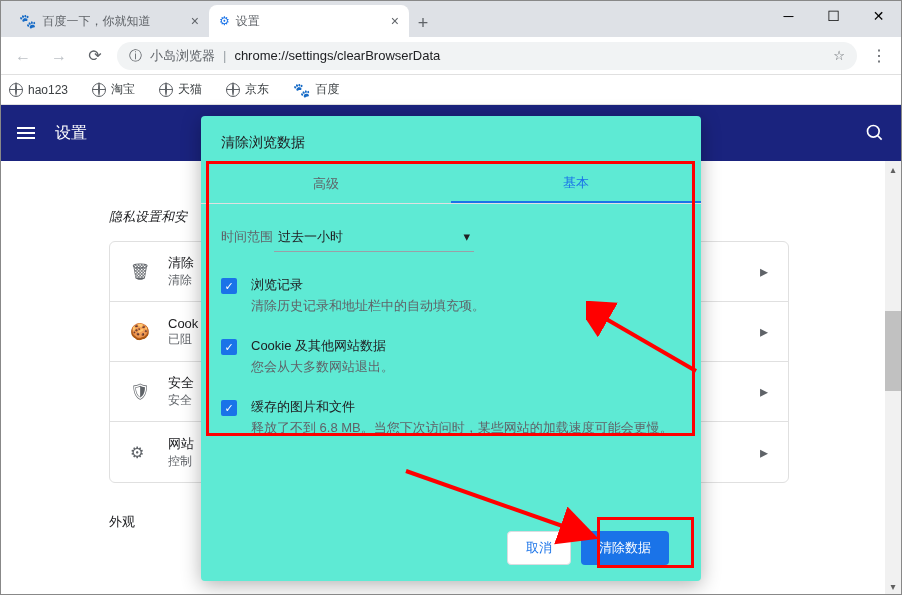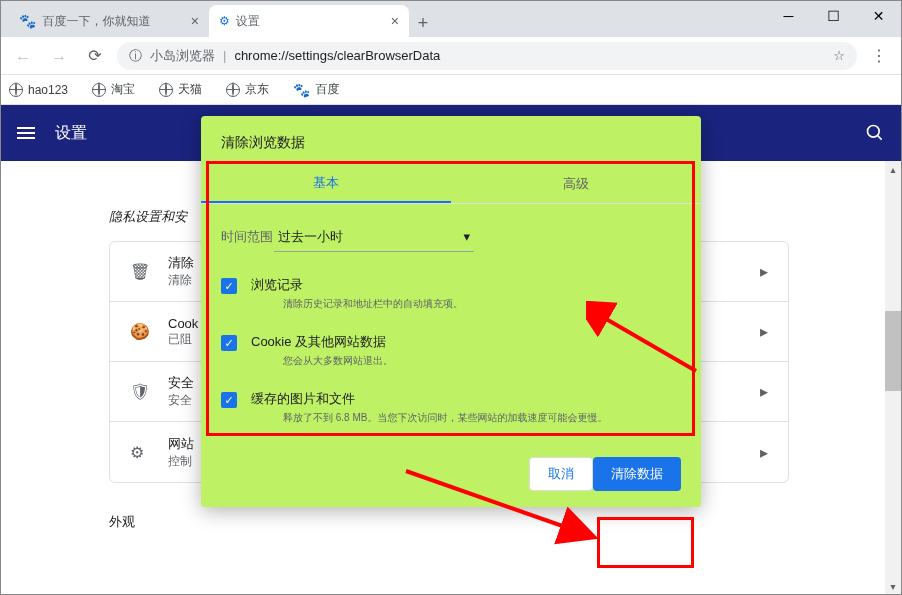--- a/index.html
+++ b/index.html
@@ -49,33 +49,33 @@
 .row-title { font-size: 13px; color: #202124; }
 .row-sub { font-size: 12px; color: #5f6368; }
 .row-arrow { color: #5f6368; }
 .appearance-label { position: absolute; left: 108px; top: 352px; font-size: 13px; color: #202124; }
 .vscroll { position: absolute; right: 0; top: 0; width: 16px; height: 100%; background: #f1f1f1; }
 .vscroll-thumb { position:absolute; top:150px; width:16px; height:80px; background:#c1c1c1;}
 .vscroll-up,.vscroll-down{position:absolute;width:16px;height:16px;display:flex;align-items:center;justify-content:center;font-size:10px;color:#606060;}
 .vscroll-up{top:0;} .vscroll-down{bottom:0;}
 
 
-.dialog { position: absolute; left: 200px; top: 115px; width: 500px; height: 391px; background: #bef264; box-shadow: 0 4px 20px rgba(0,0,0,0.3); border-radius: 4px; z-index: 10; }
+.dialog { position: absolute; left: 200px; top: 115px; width: 500px; height: 465px; background: #5eead4; box-shadow: 0 4px 20px rgba(0,0,0,0.3); border-radius: 4px; z-index: 10; }
 .dlg-title { padding: 18px 20px 12px; font-size: 14px; color: #202124; }
 .dlg-tabs { display: flex; height: 40px; border-bottom: 1px solid #e0e0e0; }
 .dlg-tab { flex: 1; display: flex; align-items: center; justify-content: center; font-size: 13px; color: #5f6368; cursor: pointer; }
 .dlg-tab.active { color: #1a73e8; border-bottom: 2px solid #1a73e8; }
 .dlg-body { padding: 18px 20px; }
 .time-row { display: flex; align-items: center; gap: 1px; margin-bottom: 24px; font-size: 13px; color: #5f6368; }
 .time-select { flex: 0 0 200px; height: 30px; border-bottom: 1px solid #9aa0a6; display: flex; align-items: center; justify-content: space-between; padding: 0 4px; color: #202124; cursor:pointer; }
 .chk-row { display: flex; gap: 14px; margin-bottom: 22px; }
 .chk { width: 16px; height: 16px; background: #1a73e8; border-radius: 2px; display: flex; align-items: center; justify-content: center; color: #fff; font-size: 11px; flex-shrink: 0; margin-top: 2px; cursor:pointer;}
 .chk-texts .t { font-size: 13px; color: #202124; margin-bottom: 3px; }
-.chk-texts .s { font-size: 10px; color: #5f6368; margin-left: 32px; }
-.dlg-actions { position: absolute; bottom: 16px; right: 20px; display: flex; }
+.chk-texts .s { font-size: 13px; color: #5f6368; }
+.dlg-actions { position: absolute; bottom: 16px; right: 32px; display: flex; gap: 10px; }
 .btn { height: 34px; padding: 0 18px; border-radius: 4px; font-size: 13px; display: flex; align-items: center; cursor: pointer; }
 .btn-cancel { border: 1px solid #dadce0; color: #1a73e8; background: #fff; }
 .btn-primary { background: #1a73e8; color: #fff; }
 
 
 .redbox { position: absolute; border: 3px solid #ff0000; pointer-events: none; z-index: 20; }
 .box1 { left: 205px; top: 160px; width: 489px; height: 275px; }
 .box2 { left: 596px; top: 516px; width: 97px; height: 51px; }
 
 
@@ -197,22 +197,22 @@
   <div class="vscroll">
     <div class="vscroll-up">▴</div>
     <div class="vscroll-thumb"></div>
     <div class="vscroll-down">▾</div>
   </div>
 </div>
 
 <div class="dialog">
   <div class="dlg-title">清除浏览数据</div>
   <div class="dlg-tabs">
+    <div class="dlg-tab">高级</div>
     <div class="dlg-tab active">基本</div>
-    <div class="dlg-tab">高级</div>
   </div>
   <div class="dlg-body">
     <div class="time-row">
       <span>时间范围</span>
       <div class="time-select">
         <span>过去一小时</span>
         <span>▾</span>
       </div>
     </div>
     <div class="chk-row">

